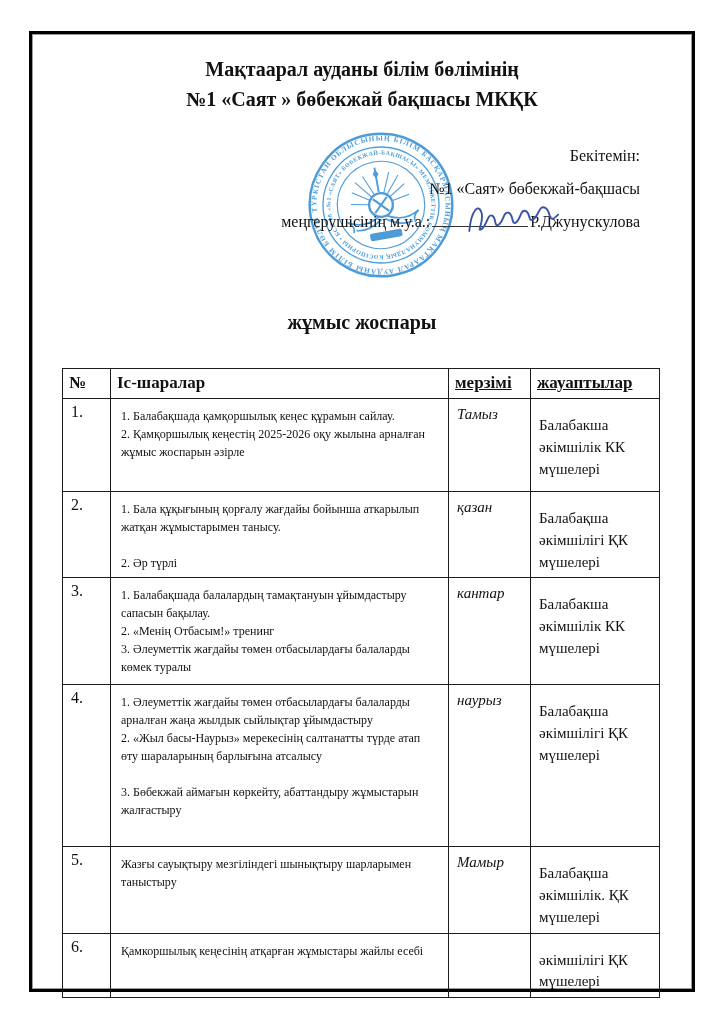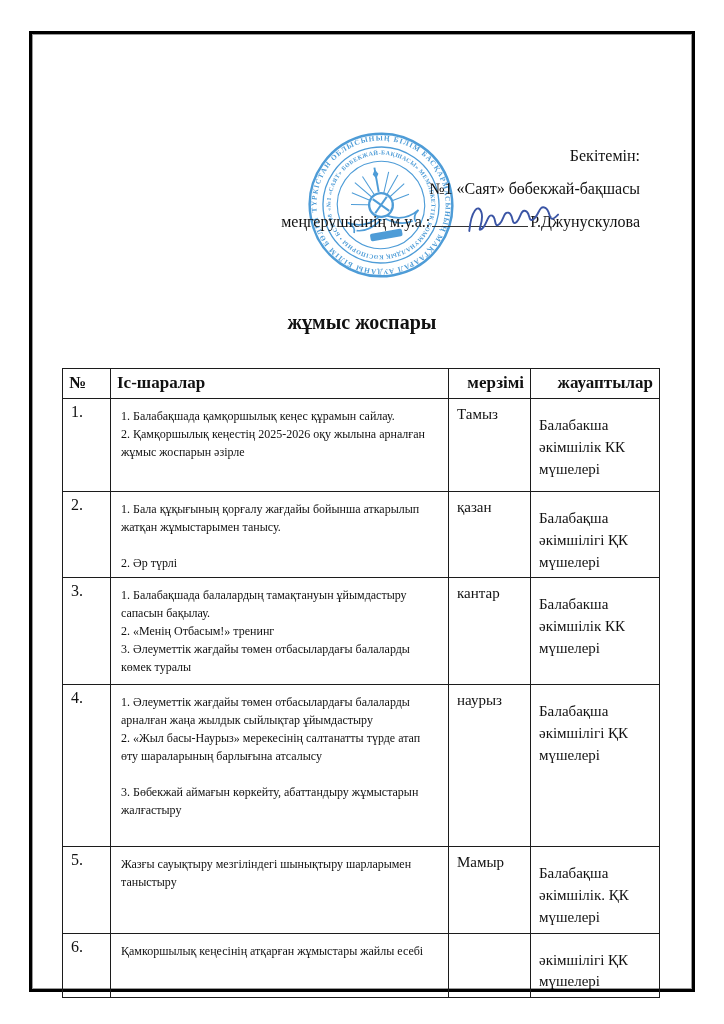--- a/index.html
+++ b/index.html
@@ -37,32 +37,36 @@
   table.plan col.c-num { width:48px; }
   table.plan col.c-act { width:338px; }
   table.plan col.c-term { width:82px; }
   table.plan col.c-resp { width:129px; }
   table.plan th, table.plan td {
     border:1.5px solid #1c1c1c; vertical-align:top; box-sizing:border-box;
   }
   table.plan th { font-size:17px; font-weight:bold; padding:4px 6px; }
   th.th-num { text-align:left; padding-left:8px; }
   th.th-act { text-align:left; padding-left:16px; }
-  th.th-term, th.th-resp { text-align:right; }
+  th.th-term, th.th-resp { text-align:left;text-decoration:underline; }
   td.td-num { font-size:16px; padding:4px 4px 4px 8px; }
   td.td-act { font-size:12px; line-height:1.5; padding:8px 10px 4px 10px; white-space:pre-line; }
-  td.td-term { font-size:15px; line-height:1.5; padding:4px 4px 4px 8px; }
+  td.td-term { font-size:15px; line-height:1.5; padding:4px 4px 4px 8px;font-style:italic; }
   td.td-resp { font-size:15px; line-height:1.45; padding:16px 6px 4px 8px; }
 </style>
 </head>
 <body>
 
 <div class="page">
   <div class="frame"></div>
 
+  <div class="doc-title">
+    <div class="line">Мақтаарал ауданы білім бөлімінің</div>
+    <div class="line">№1 «Саят » бөбекжай бақшасы МКҚК</div>
+  </div>
 
   <div class="stamp-wrap">
     <svg width="156" height="152" viewBox="0 0 160 160">
       <g stroke="#3f94d4" fill="none">
         <circle cx="80" cy="80" r="75" stroke-width="2.6"></circle>
         <circle cx="80" cy="80" r="61" stroke-width="1.4"></circle>
         <circle cx="80" cy="80" r="46" stroke-width="1.2"></circle>
       </g>
       <defs>
         <path id="ringA" d="M80,80 m-68,0 a68,68 0 1,1 136,0 a68,68 0 1,1 -136,0"></path>

